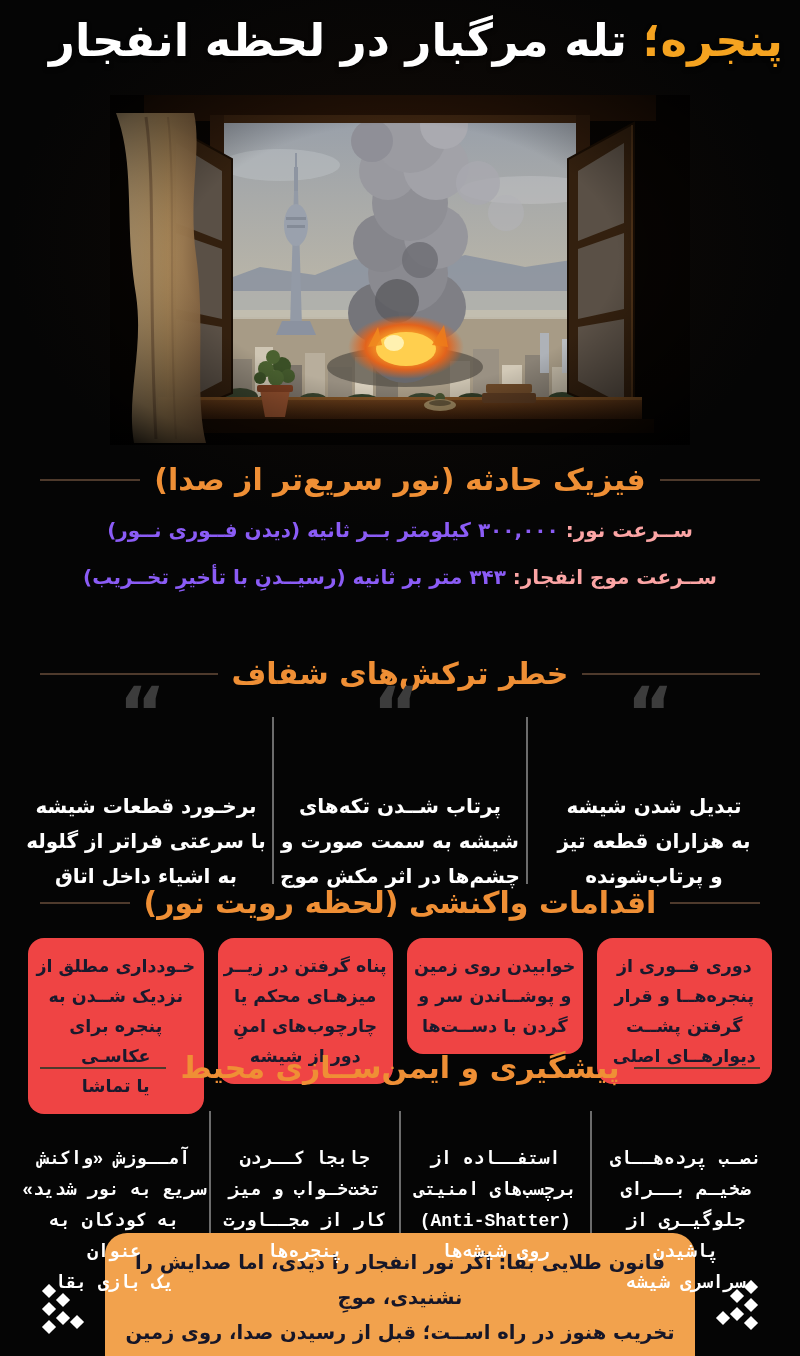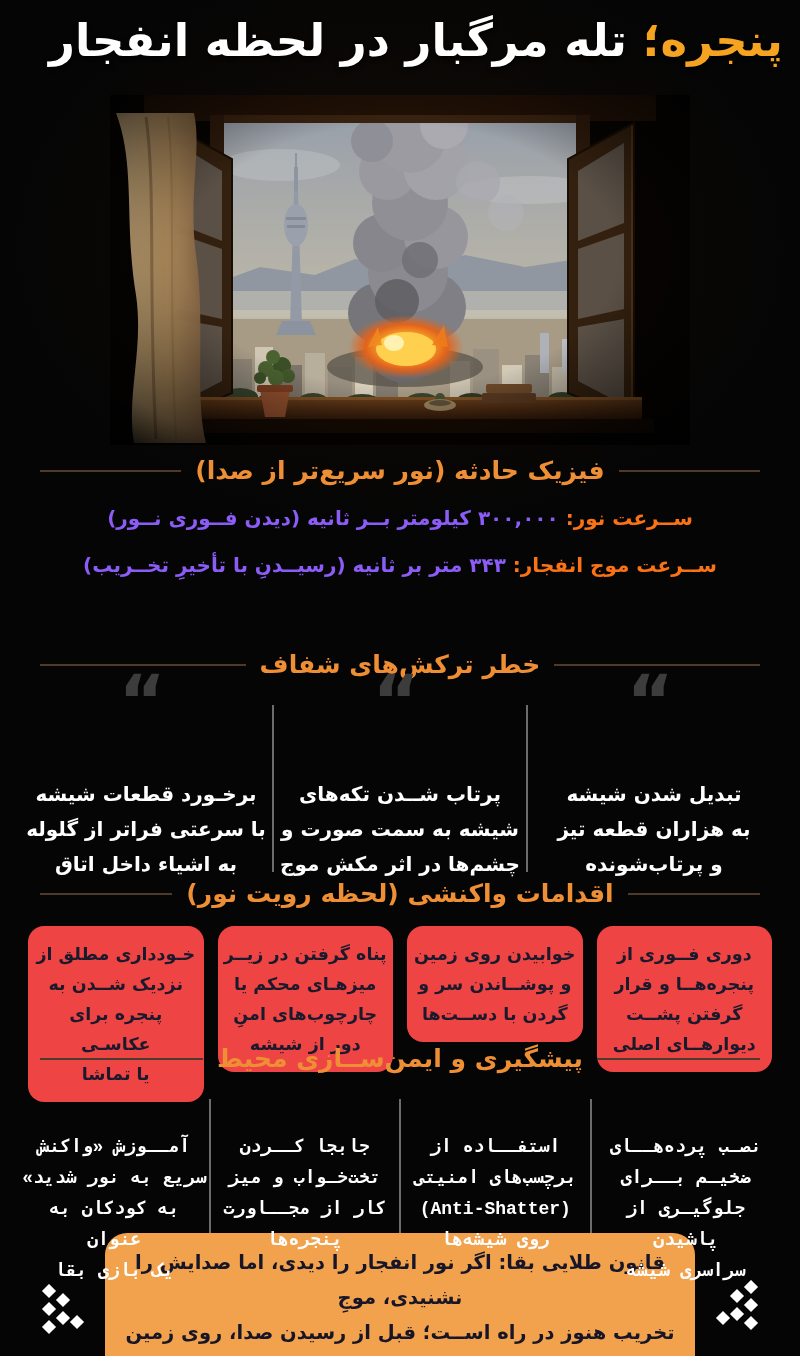--- a/index.html
+++ b/index.html
@@ -10,26 +10,26 @@
         pointer-events:none;}
   
   .title{position:absolute;top:14px;left:0;right:0;text-align:center;font-size:45px;
          letter-spacing:-1px;color:#fff;text-shadow:0 2px 4px rgba(0,0,0,.8);padding-left:32px;}
   .title .accent{color:#f5a320;}
   
   .photo{position:absolute;top:95px;left:110px;width:580px;height:350px;}
   .photo svg{display:block;width:100%;height:100%;}
   
   .sec{position:absolute;left:0;right:0;}
-  .sec-header{display:flex;align-items:center;gap:14px;width:90%;margin:4px auto;
-              color:#ef8f35;font-size:25px;white-space:nowrap;}
+  .sec-header{display:flex;align-items:center;gap:14px;width:90%;margin:10px auto;
+              color:#ef8f35;font-size:30px;white-space:nowrap;}
   .sec-header::before,.sec-header::after{content:"";flex:1;height:2px;background:#4e3a2c;}
   
   .phys-rows{margin-top:10px;text-align:center;font-size:20px;line-height:2.34;white-space:nowrap;}
-  .phys-label{color:#f97316;}
+  .phys-label{color:#fca5a5;}
   .phys-text{color:#8b5cf6;}
   
   .cols{display:flex;width:95%;margin:16px auto 0;align-items:stretch;}
   .col{flex:1;position:relative;text-align:center;color:#fff;white-space:pre-line;
        padding-top:12px;z-index:1;}
   .cols-3 .col{font-size:20px;line-height:1.75;}
   .cols-4 .col{font-size:18px;line-height:1.72;font-family:Liberation Mono, monospace;}
   .vdiv{width:2px;background:#8f8f8f;opacity:.75;margin:10px 0;}
   .quote{position:absolute;top:-30px;left:50%;transform:translateX(-58%);font-size:72px;
          line-height:1;color:#3c3c3c;z-index:0;pointer-events:none;}

